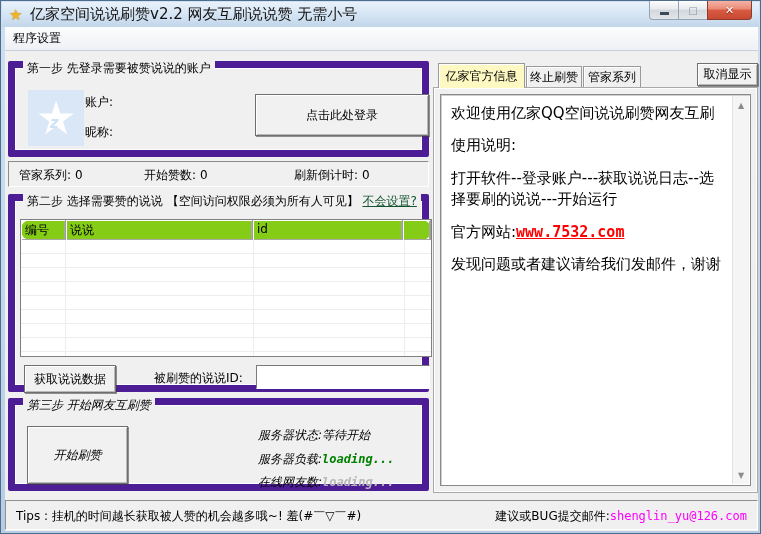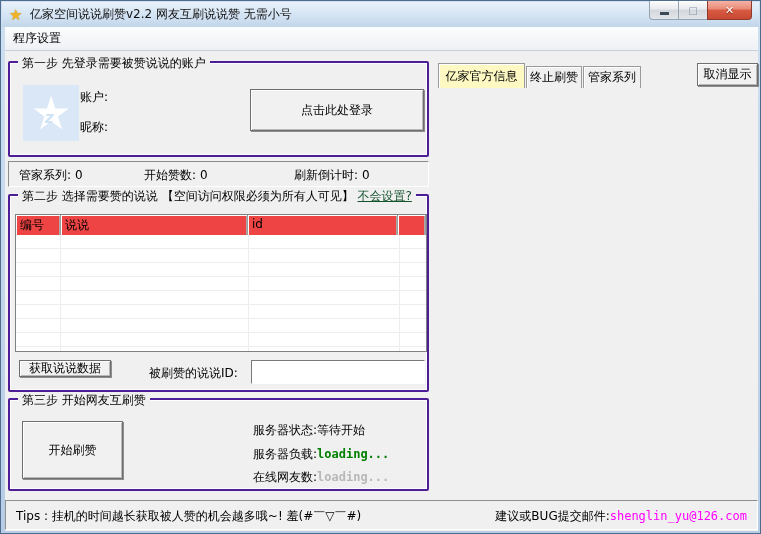--- a/index.html
+++ b/index.html
@@ -8,21 +8,21 @@
 
   .window { position:relative; width:761px; height:534px;
     background:linear-gradient(#cfe0f2,#b7cde6); border:1px solid #4e6d8d; }
 
   
   .titlebar { position:absolute; top:1px; left:1px; right:1px; height:25px;
     background:linear-gradient(#e9f2fb,#d3e3f3 55%,#c2d6ea);
     display:flex; align-items:center; padding-left:7px; }
   .app-icon { width:16px; height:16px; color:#f0b428; font-size:15px; line-height:16px;
     text-shadow:0 0 1px #a87b10; margin-right:5px; position:relative; }
-  .title-text { color:#111; font-size:12px; }
+  .title-text { color:#111; font-size:15px; }
 
   .win-btns { position:absolute; top:0; right:8px; display:flex; }
   .win-btn { height:19px; border:1px solid #93a5b5; border-top:none;
     display:flex; align-items:center; justify-content:center; cursor:default; }
   .win-btn.min, .win-btn.max { width:29px;
     background:linear-gradient(#fdfdfd,#e8eaee 45%,#d3d7dc 50%,#e2e5e9); }
   .win-btn.min { border-radius:0 0 0 4px; border-right:none; }
   .win-btn.max { border-right:none; }
   .win-btn.close { width:45px; border-radius:0 0 4px 0; border-color:#8d3a2c;
     background:linear-gradient(#f6b2a5,#e88a76 45%,#d85a41 50%,#c94a33); }
@@ -32,21 +32,21 @@
 
   
   .client { position:absolute; left:4px; top:26px; width:753px; height:504px; background:#f0f0f0; }
 
   .menubar { position:absolute; left:0; top:0; width:753px; height:24px;
     background:linear-gradient(#fbfcfd,#eef1f5); border-bottom:1px solid #c8cfd9;
     display:flex; align-items:center; }
   .menu-item { padding:2px 8px; }
 
   
-  .groupbox { position:absolute; border:2px solid #4c1d95; border-radius:2px;
+  .groupbox { position:absolute; border:7px solid #4c1d95; border-radius:2px;
     box-shadow:inset 0 0 0 1px #fdfdfd; }
   .legend { position:absolute; top:-8px; left:8px; background:#f0f0f0; padding:0 4px;
     white-space:nowrap; }
 
   
   .btn { position:absolute; background:#f1f1f1; border:1px solid #6f6f6f;
     box-shadow:inset 1px 1px 0 #ffffff, inset -1px -1px 0 #b9b9b9, 1px 1px 0 rgba(60,60,60,.55);
     display:flex; align-items:center; justify-content:center; font-size:12px; cursor:pointer; }
   .btn.disabled { color:#ababab; border-color:#a5a5a5;
     box-shadow:inset 1px 1px 0 #fff; cursor:default; }
@@ -66,38 +66,38 @@
   
   #stats { position:absolute; left:3px; top:134px; width:421px; height:26px;
     background:#f0f0f0; border:1px solid; border-color:#8b8b8b #ffffff #ffffff #8b8b8b; }
   .stat { position:absolute; top:5px; white-space:nowrap; }
 
   
   #step2 { left:3px; top:167px; width:421px; height:198px; }
   .help-link { color:#14532d; text-decoration:underline; cursor:pointer; }
   .table { position:absolute; left:5px; top:18px; width:412px; height:138px;
     background:#ffffff; border:1px solid #808080; }
-  .thead { display:flex; height:32px; background:#ef4444; }
+  .thead { display:flex; height:20px; background:#84cc16;border-radius:9px; }
   .th { border-right:1px solid #9d9d9d; box-shadow:inset 1px 1px 0 #ffffff, inset -1px -1px 0 #a8a8a8;
     padding:2px 4px; font-size:12px; white-space:nowrap; overflow:hidden; }
   .th.c0 { width:45px; }
   .th.c1 { width:187px; }
   .th.c2 { width:150px; }
   .th.c3 { flex:1; }
   .tbody { position:absolute; left:0; top:20px; right:0; bottom:0;
     background:repeating-linear-gradient(to bottom,#ffffff 0 13px,#ededed 13px 14px); }
   .vline { position:absolute; top:20px; bottom:0; width:1px; background:#ededed; }
-  #fetch-btn { left:9px; top:164px; width:92px; height:17px; }
+  #fetch-btn { left:9px; top:164px; width:92px; height:28px; }
   .lbl-target { position:absolute; left:139px; top:169px; }
   #target-input { position:absolute; left:241px; top:164px; width:174px; height:24px;
     background:#fff; border:1px solid; border-color:#7a7a7a #ffffff #ffffff #7a7a7a;
     font-size:12px; padding:0 4px; outline:none; }
 
   
-  #step3 { left:3px; top:371px; width:421px; height:93px; }
+  #step3 { left:3px; top:371px; width:421px; height:93px;font-style:italic; }
   #start-btn { left:12px; top:21px; width:101px; height:58px; }
   #stop-btn { left:125px; top:21px; width:98px; height:58px; }
   .srv-line { position:absolute; left:243px; white-space:nowrap; }
   .mono-green { color:#008000; font-weight:bold; font-family:"DejaVu Sans Mono","Liberation Mono",monospace; }
   .mono-gray { color:#b8b8b8; font-weight:bold; font-family:"DejaVu Sans Mono","Liberation Mono",monospace; }
 
   
   .tab { position:absolute; background:#f0f0f0; border:1px solid #9a9a9a; border-bottom:none;
     box-shadow:inset 1px 1px 0 #ffffff; display:flex; align-items:center; justify-content:center;
     padding:0 6px; cursor:pointer; white-space:nowrap; }
@@ -207,20 +207,35 @@
       <div class="srv-line" style="top:69px;">
         <span>在线网友数:</span><span class="mono-gray">loading...</span>
       </div>
     </div>
 
     <div class="tab" id="tab-0">亿家官方信息</div>
     <div class="tab" id="tab-1">终止刷赞</div>
     <div class="tab" id="tab-2">管家系列</div>
     <div class="btn small" id="cancel-btn">取消显示</div>
 
+    <div id="info-panel">
+      <div class="textarea">
+        <div class="text-content">
+          <p>欢迎使用亿家QQ空间说说刷赞网友互刷</p>
+          <p>使用说明:</p>
+          <p>打开软件--登录账户---获取说说日志--选择要刷的说说---开始运行</p>
+          <p><span>官方网站:</span><span class="site-link">www.7532.com</span></p>
+          <p>发现问题或者建议请给我们发邮件，谢谢</p>
+        </div>
+        <div class="scrollbar">
+          <span class="scroll-arrow up">▲</span>
+          <span class="scroll-arrow down">▼</span>
+        </div>
+      </div>
+    </div>
 
     <div id="footer">
       <span class="tips">Tips : 挂机的时间越长获取被人赞的机会越多哦~! 羞(#￣▽￣#)</span>
       <span class="email-wrap">
         <span>建议或BUG提交邮件:</span><span class="email">shenglin_yu@126.com</span>
       </span>
     </div>
 
   </div>
 </div>

